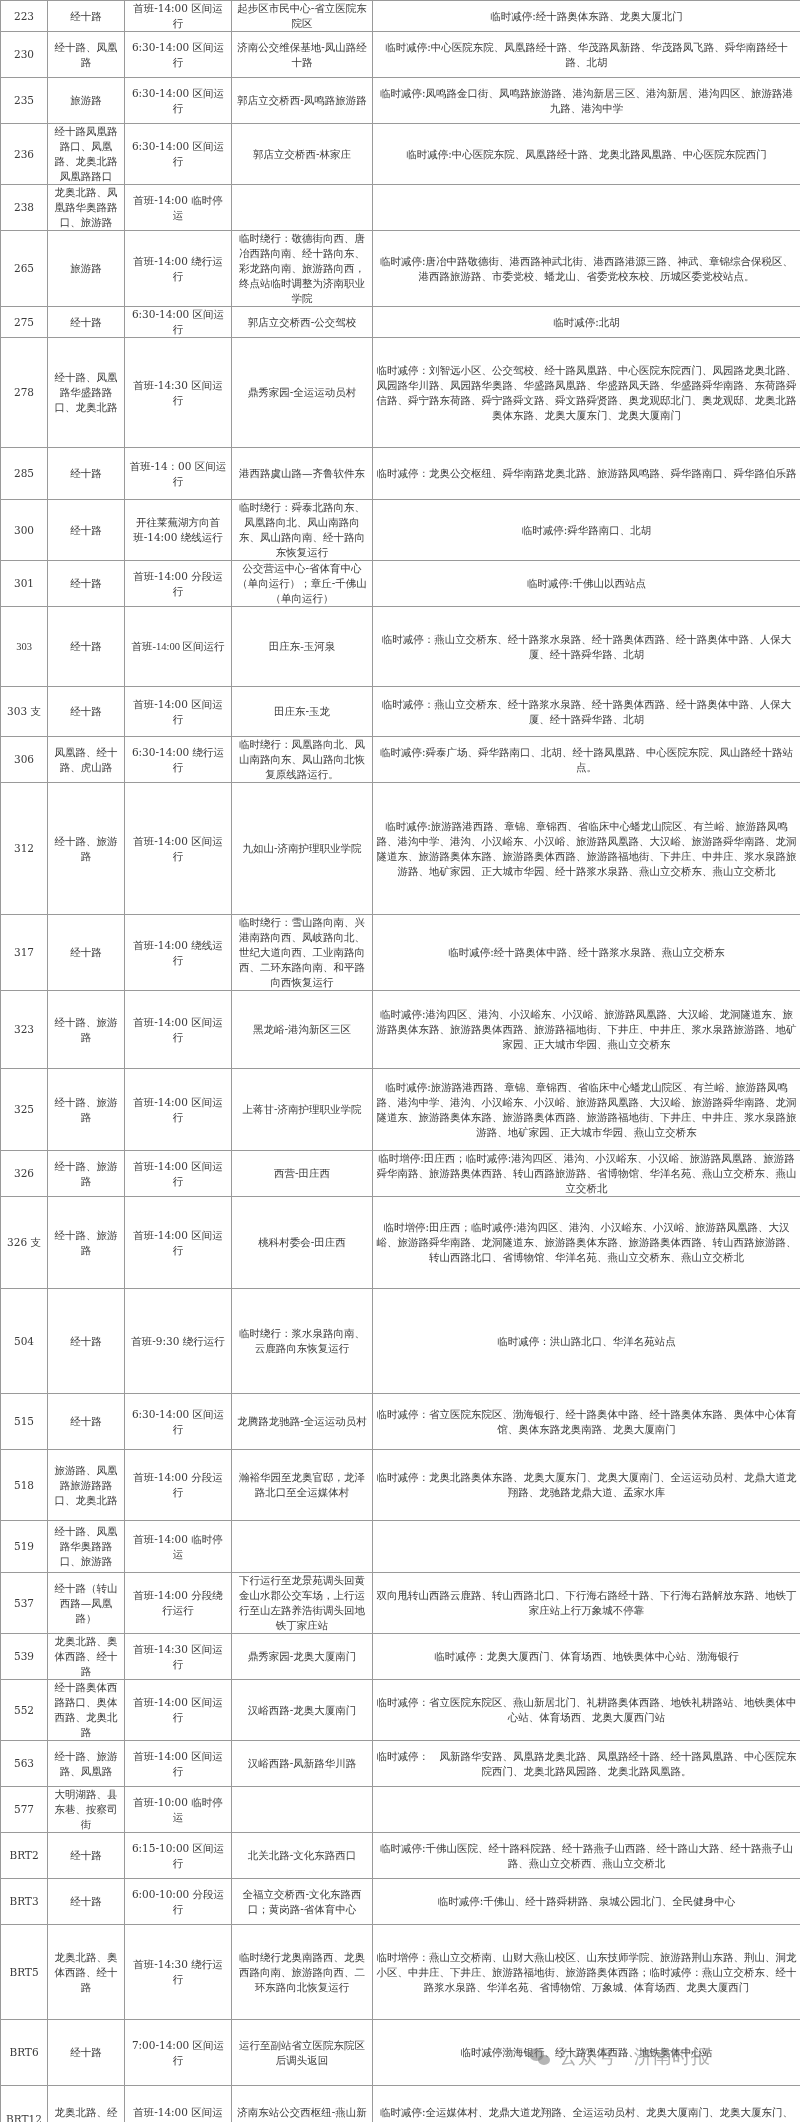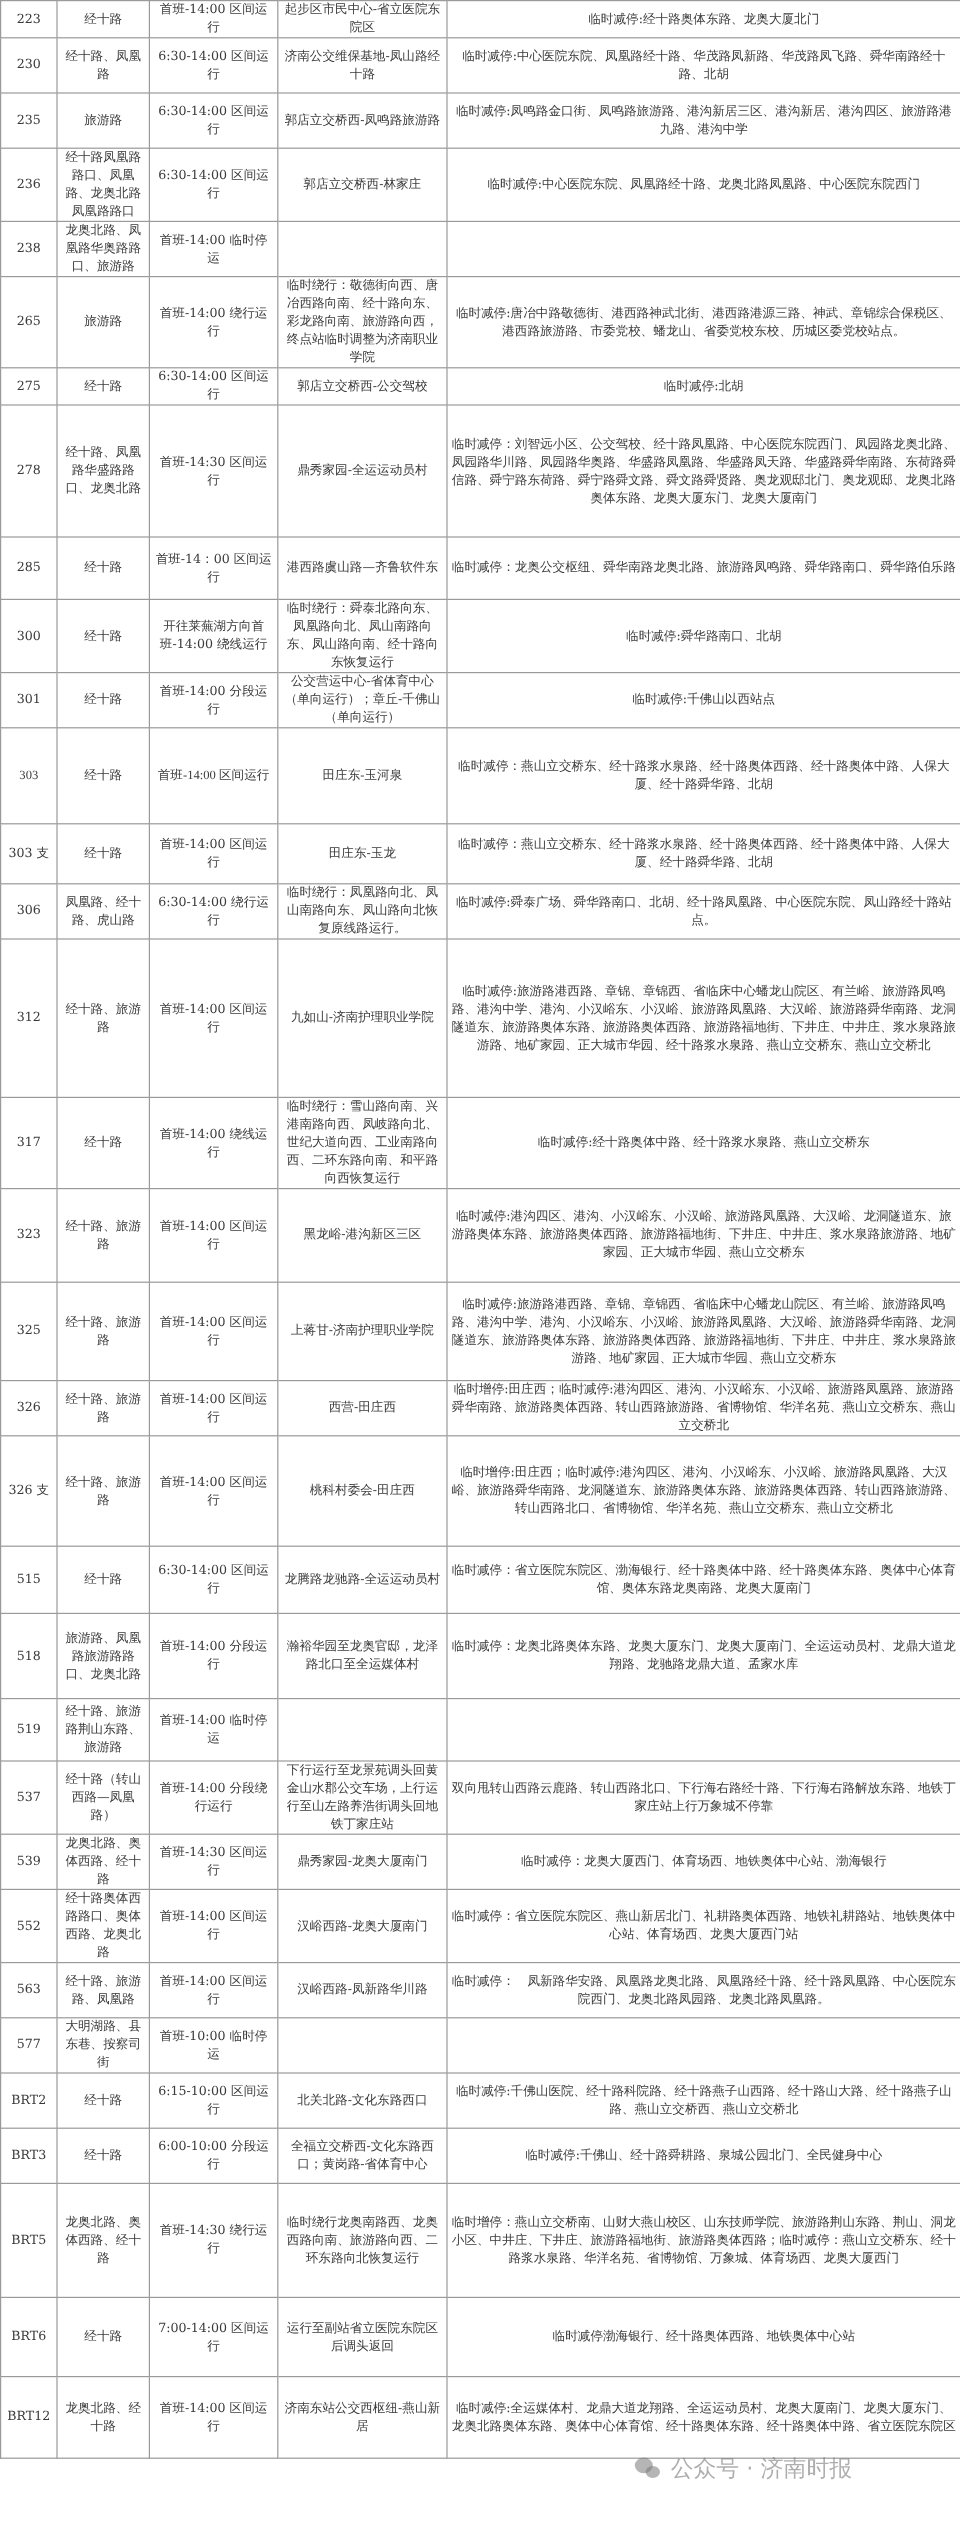--- a/index.html
+++ b/index.html
@@ -163,37 +163,44 @@
         <td>西营-田庄西</td>
         <td class="stops">临时增停:田庄西；临时减停:港沟四区、港沟、小汉峪东、小汉峪、旅游路凤凰路、旅游路舜华南路、旅游路奥体西路、转山西路旅游路、省博物馆、华洋名苑、燕山立交桥东、燕山立交桥北</td>
       </tr>
       <tr style="height: 92px;">
         <td>326 支</td>
         <td>经十路、旅游路</td>
         <td>首班-14:00 区间运行</td>
         <td>桃科村委会-田庄西</td>
         <td class="stops">临时增停:田庄西；临时减停:港沟四区、港沟、小汉峪东、小汉峪、旅游路凤凰路、大汉峪、旅游路舜华南路、龙洞隧道东、旅游路奥体东路、旅游路奥体西路、转山西路旅游路、转山西路北口、省博物馆、华洋名苑、燕山立交桥东、燕山立交桥北</td>
       </tr>
+      <tr style="height: 105px;">
+        <td>504</td>
+        <td>经十路</td>
+        <td>首班-9:30 绕行运行</td>
+        <td>临时绕行：浆水泉路向南、云鹿路向东恢复运行</td>
+        <td class="stops">临时减停：洪山路北口、华洋名苑站点</td>
+      </tr>
       <tr style="height: 56px;">
         <td>515</td>
         <td>经十路</td>
         <td>6:30-14:00 区间运行</td>
         <td>龙腾路龙驰路-全运运动员村</td>
         <td class="stops">临时减停：省立医院东院区、渤海银行、经十路奥体中路、经十路奥体东路、奥体中心体育馆、奥体东路龙奥南路、龙奥大厦南门</td>
       </tr>
       <tr style="height: 71px;">
         <td>518</td>
         <td>旅游路、凤凰路旅游路路口、龙奥北路</td>
         <td>首班-14:00 分段运行</td>
         <td>瀚裕华园至龙奥官邸，龙泽路北口至全运媒体村</td>
         <td class="stops">临时减停：龙奥北路奥体东路、龙奥大厦东门、龙奥大厦南门、全运运动员村、龙鼎大道龙翔路、龙驰路龙鼎大道、孟家水库</td>
       </tr>
       <tr style="height: 52px;">
         <td>519</td>
-        <td>经十路、旅游路荆山东路、旅游路</td>
+        <td>经十路、凤凰路华奥路路口、旅游路</td>
         <td>首班-14:00 临时停运</td>
         <td></td>
         <td class="stops"></td>
       </tr>
       <tr style="height: 48px;">
         <td>537</td>
         <td>经十路（转山西路—凤凰路）</td>
         <td>首班-14:00 分段绕行运行</td>
         <td>下行运行至龙景苑调头回黄金山水郡公交车场，上行运行至山左路养浩街调头回地铁丁家庄站</td>
         <td class="stops">双向甩转山西路云鹿路、转山西路北口、下行海右路经十路、下行海右路解放东路、地铁丁家庄站上行万象城不停靠</td>

